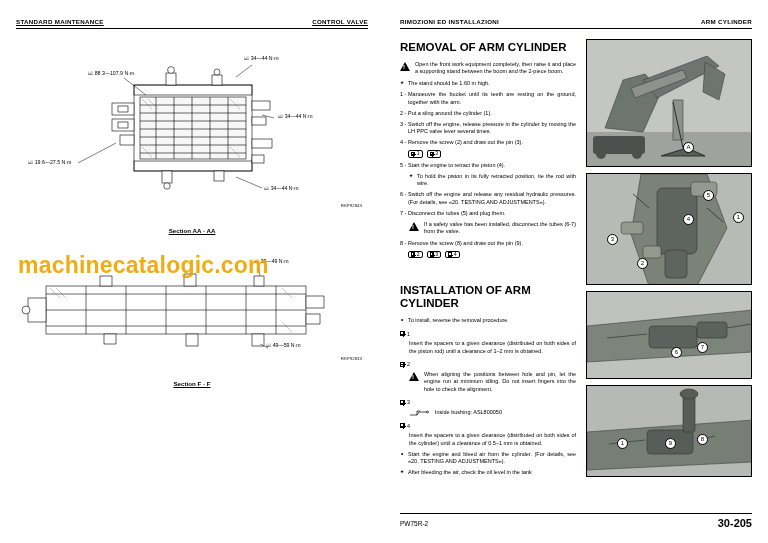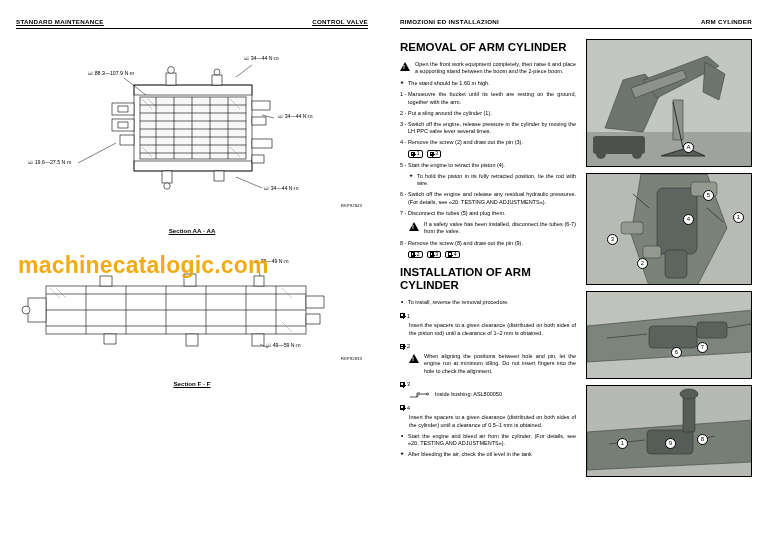--- a/index.html
+++ b/index.html
@@ -357,21 +357,21 @@
           <span class="tag">
               <span class="sq"></span>
               <span>3</span>
             </span>
           <span class="tag">
               <span class="sq"></span>
               <span>4</span>
             </span>
         </div>
 
-        <h1 class="title" style="margin-top:8px;">INSTALLATION OF ARM CYLINDER</h1>
+        <h1 class="title" style="margin-top:26px;">INSTALLATION OF ARM CYLINDER</h1>
 
         <div class="bullet">To install, reverse the removal procedure.</div>
 
         <div class="subhead">
           <span class="itag">
               <span class="sq2"></span>
               <span>1</span>
             </span>
         </div>
         <div class="ptxt indent">Insert the spacers to a given clearance (distributed on both sides of the piston rod) until a clearance of 1–2 mm is obtained.</div>
@@ -511,15 +511,19 @@
             </g>
           </svg>
           <div class="balloon" style="left:30px; top:52px;">1</div>
           <div class="balloon" style="left:78px; top:52px;">9</div>
           <div class="balloon" style="left:110px; top:48px;">8</div>
         </div>
 
       </div>
     </div>
 
+    <div class="ftr">
+      <div class="model">PW75R-2</div>
+      <div class="pg">30-205</div>
+    </div>
   </div>
 
 </div>
 
 </body></html>

